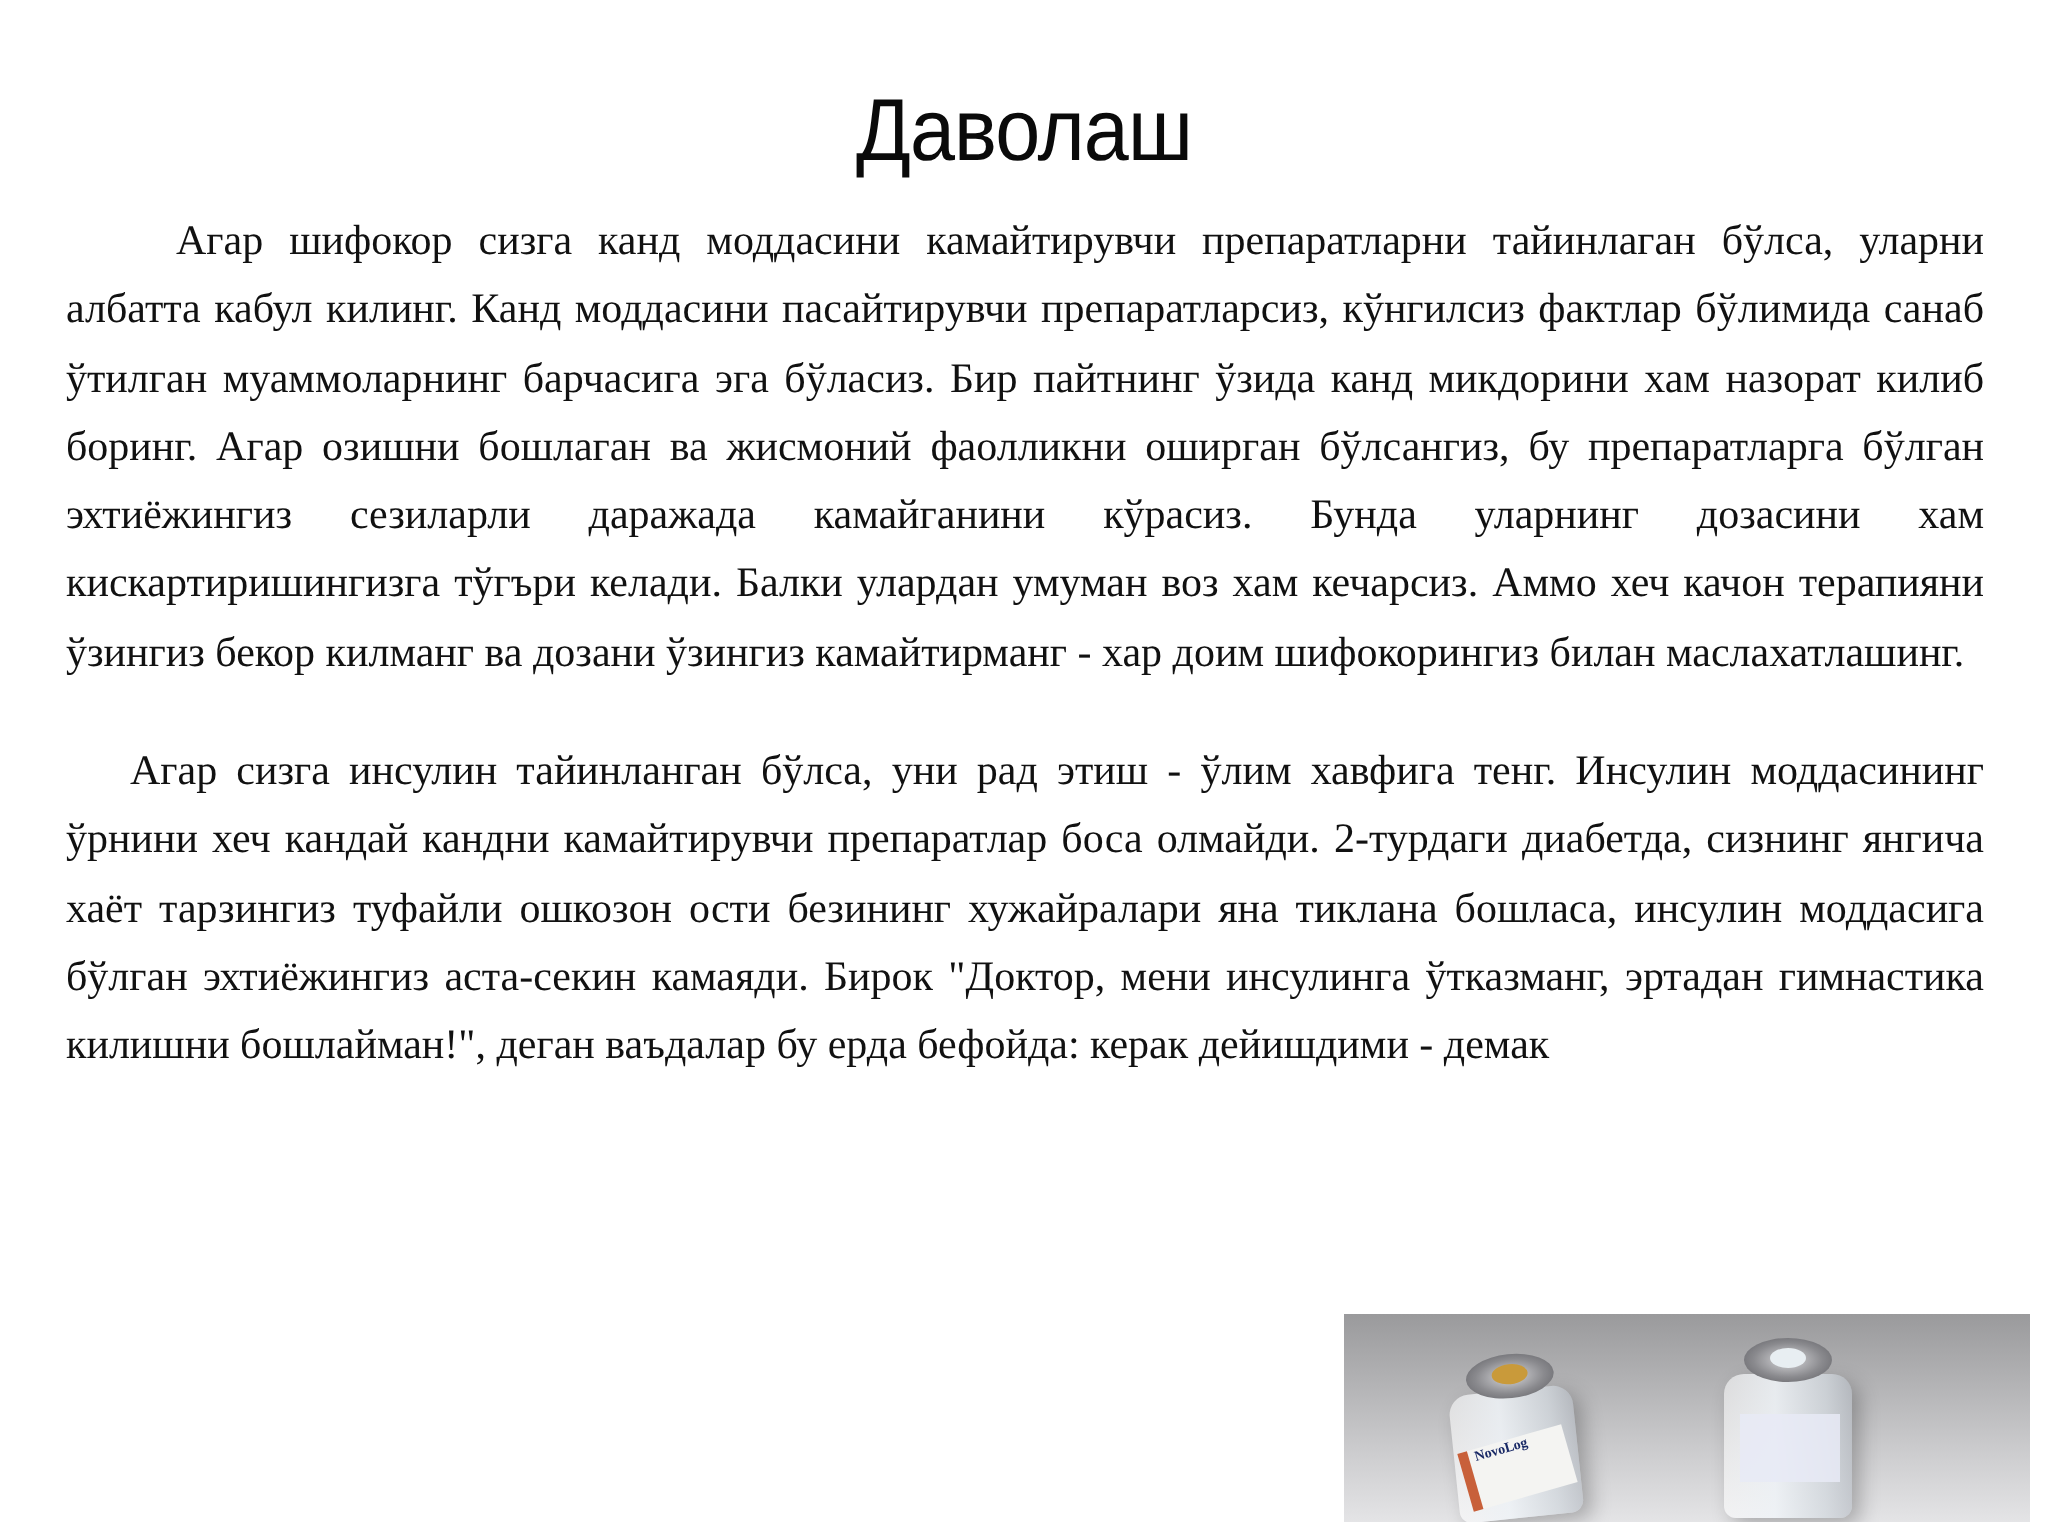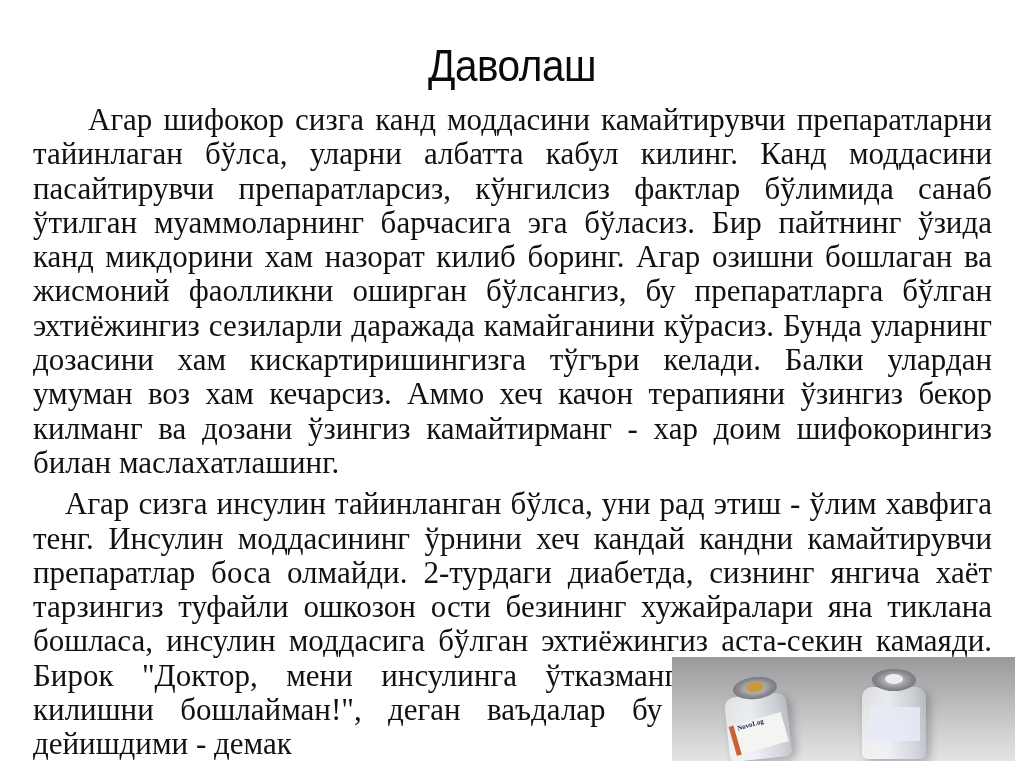--- a/index.html
+++ b/index.html
@@ -27,31 +27,31 @@
       letter-spacing: -0.5px;
       transform: scaleX(0.92);
       transform-origin: center;
     }
     .body-text {
       position: absolute;
       left: 33px;
       top: 103px;
       width: 959px;
       font-family: "Liberation Serif", "DejaVu Serif", serif;
-      font-size: 31px;
+      font-size: 21px;
       line-height: 34.3px;
       color: #111111;
       text-align: justify;
     }
     .para {
       margin: 0;
       text-indent: 55px;
     }
     .para + .para {
-      margin-top: 7px;
+      margin-top: 25px;
       text-indent: 32px;
     }
     .photo {
       position: absolute;
       left: 672px;
       top: 657px;
       width: 343px;
       height: 104px;
       background: linear-gradient(180deg, #9a9a9c 0%, #b4b4b6 35%, #cfcfd1 70%, #e4e4e6 100%);
       overflow: hidden;

